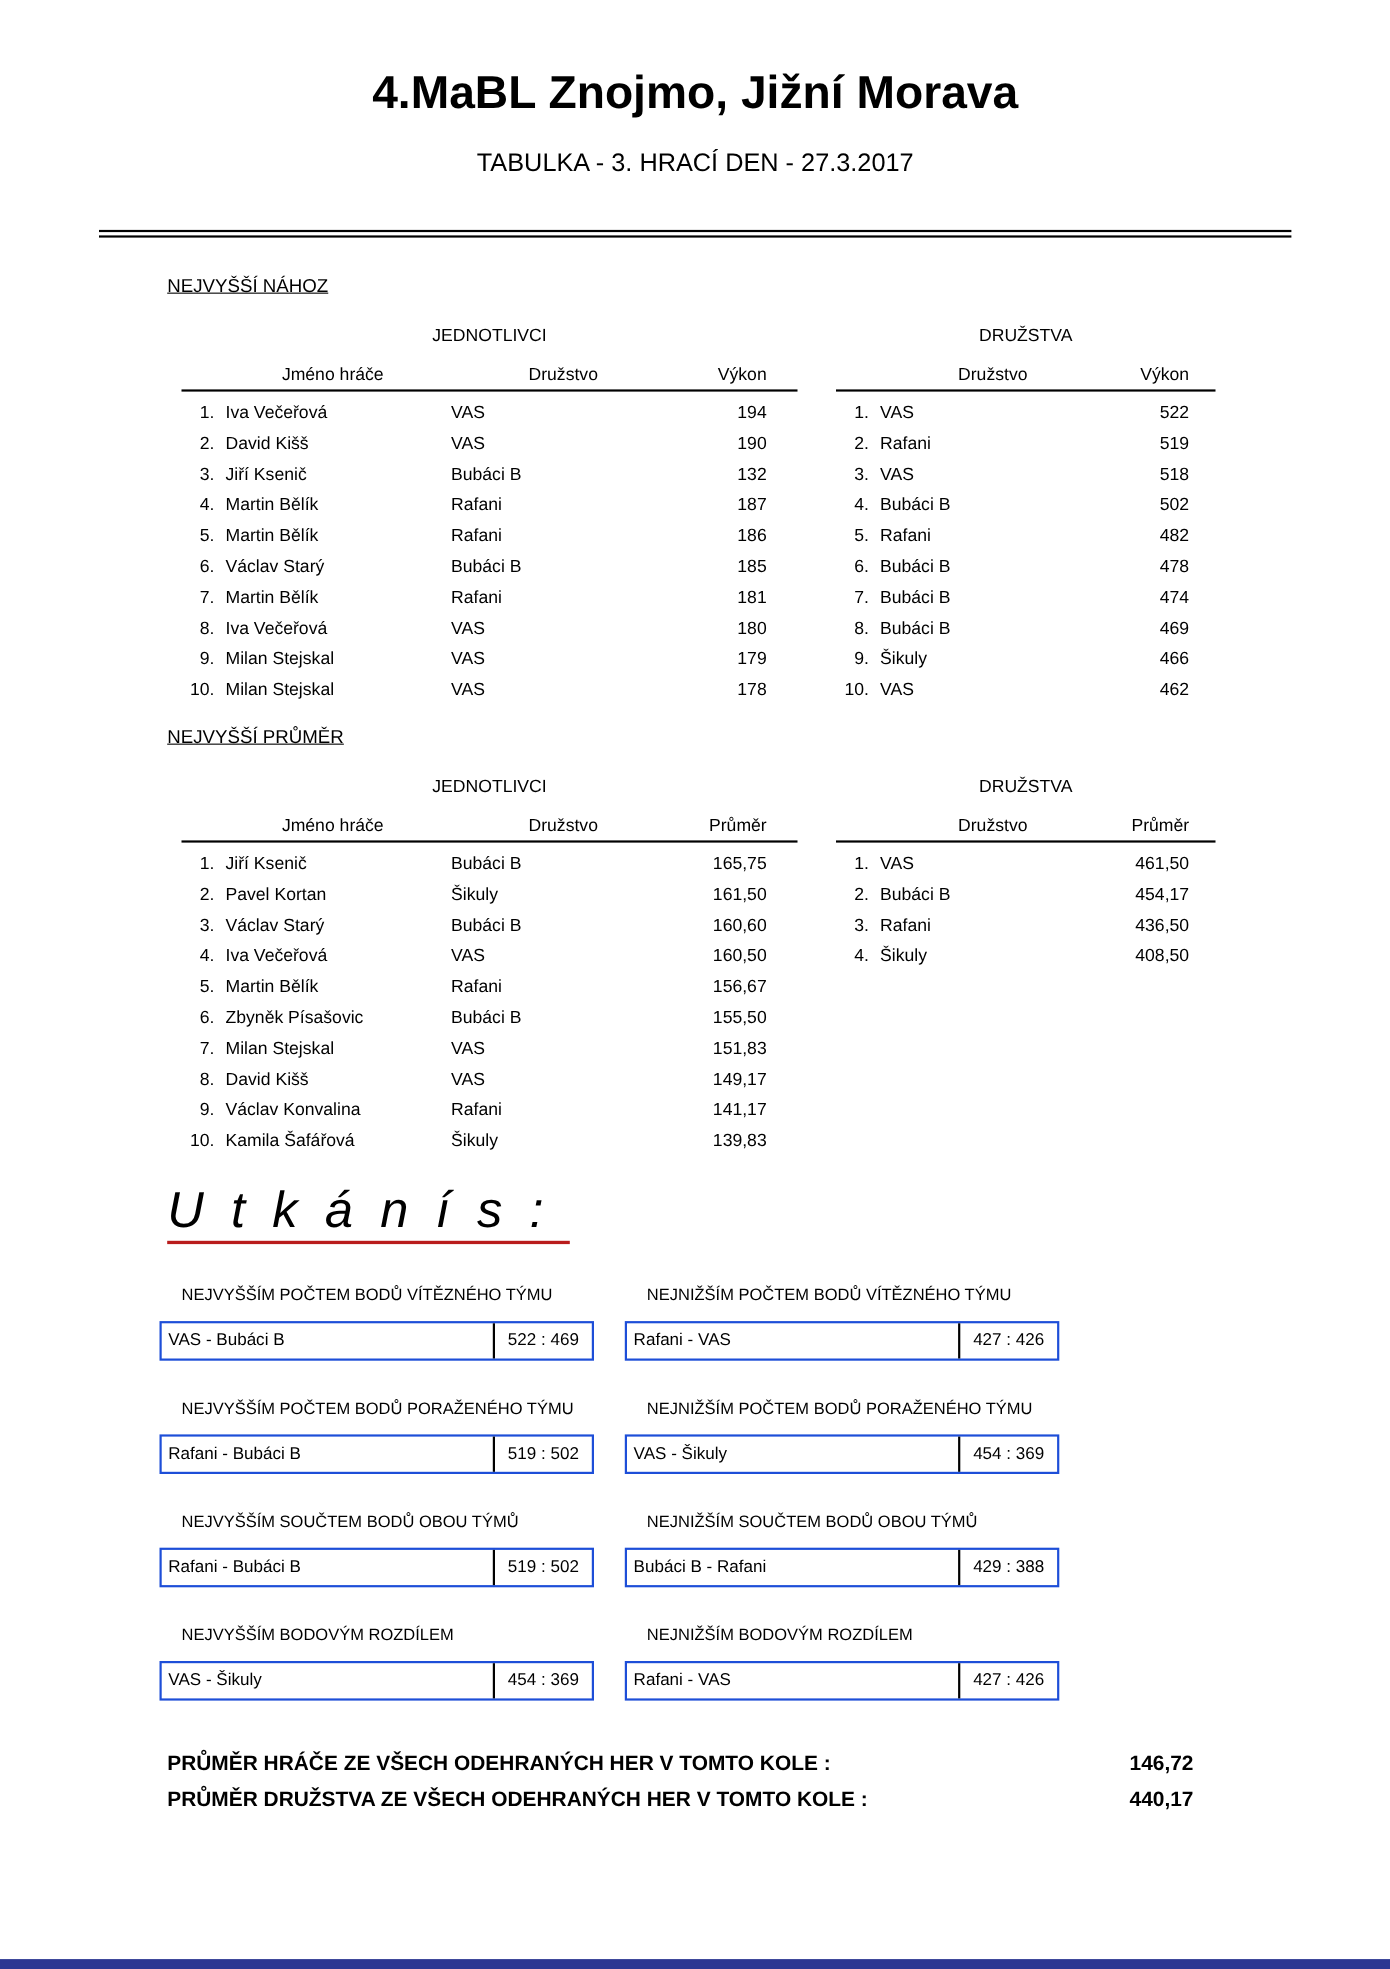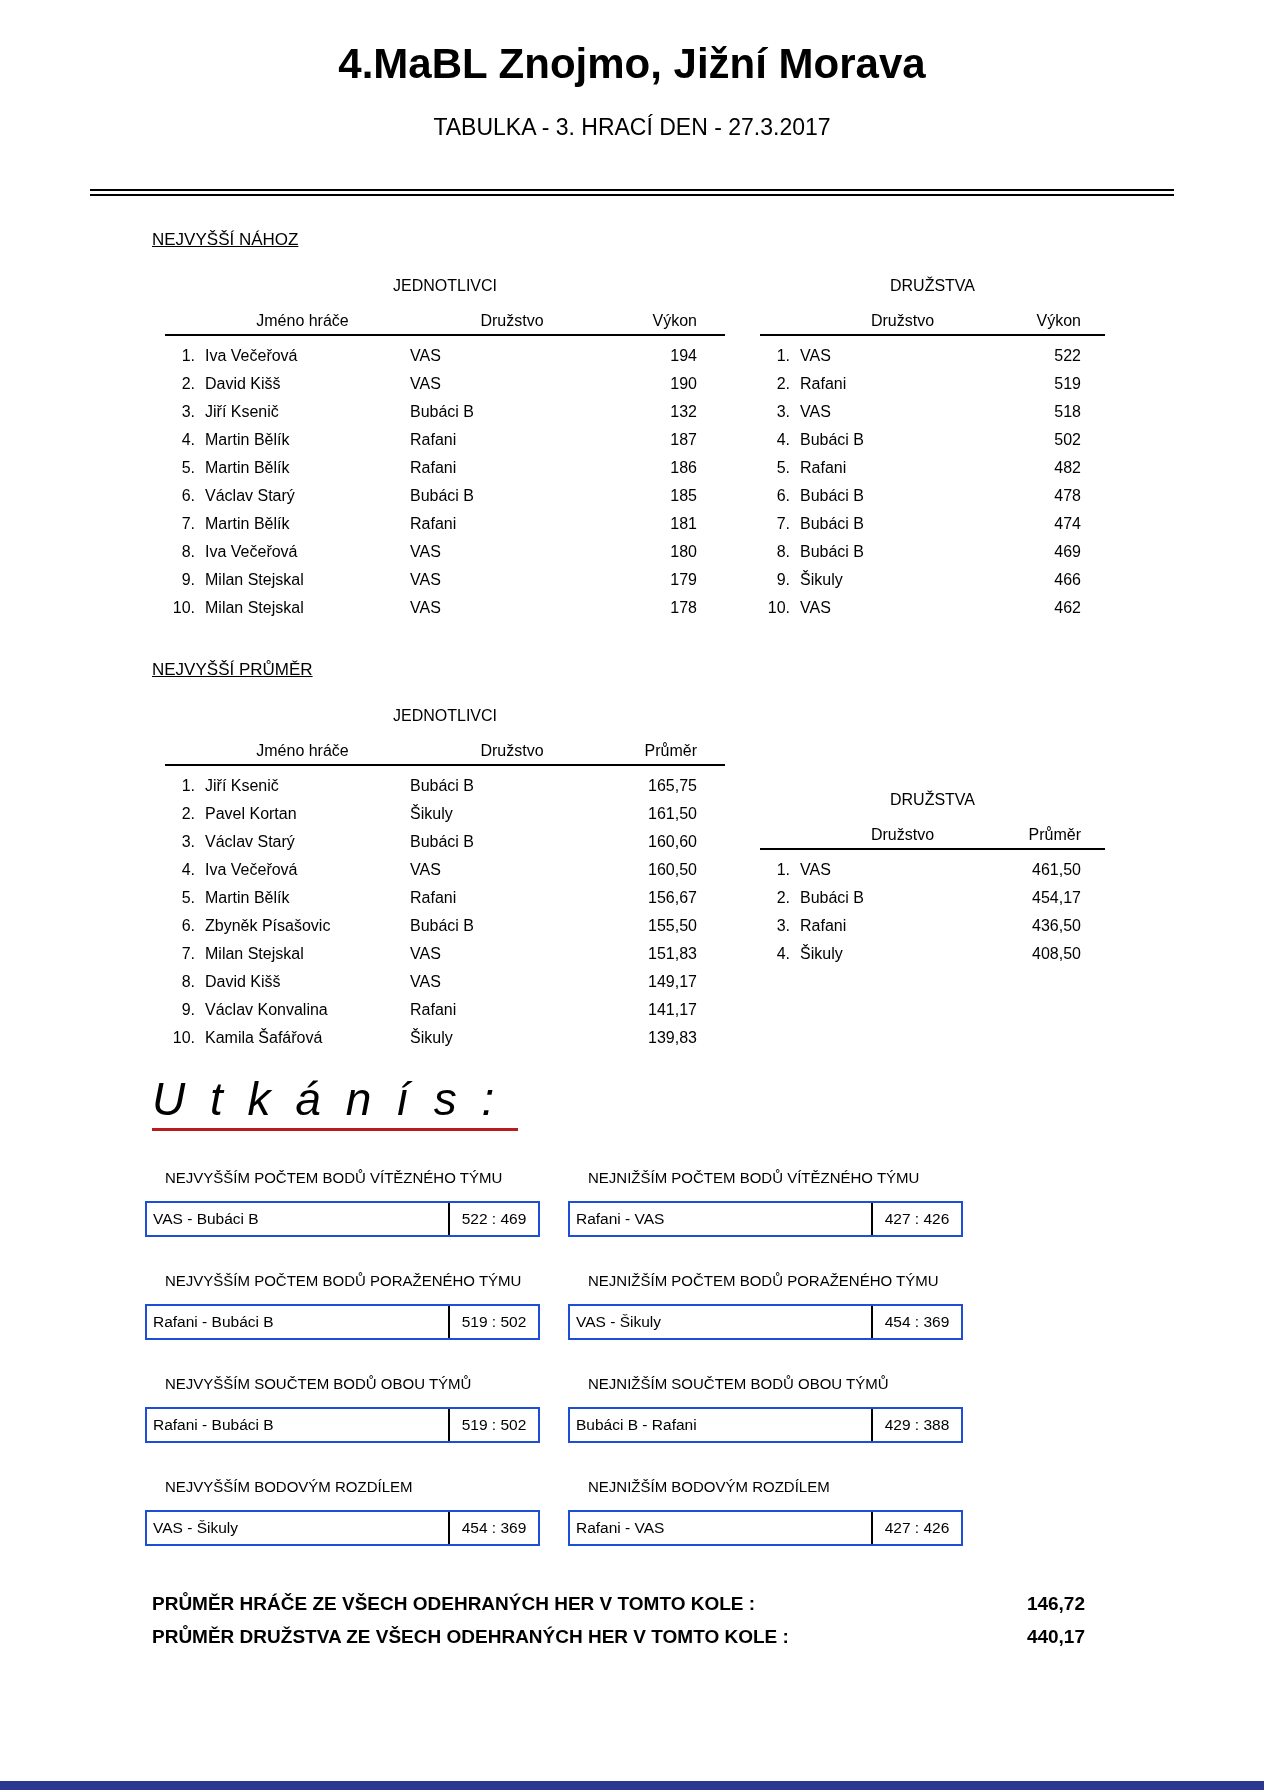--- a/index.html
+++ b/index.html
@@ -5,38 +5,38 @@
   html,body { margin:0; padding:0; background:#ffffff; }
   .page {
     position:relative;
     width:1264px; height:1790px;
     background:#ffffff;
     font-family:"Liberation Sans", sans-serif;
     color:#000;
     overflow:hidden;
   }
   
-  .doc-header { margin:0 90px; text-align:center; padding-top:42px; }
+  .doc-header { margin:0 90px; text-align:center; padding-top:62px; }
   .doc-title { font-size:42px; font-weight:bold; line-height:1.05; margin:0; letter-spacing:0; }
   .doc-subtitle { font-size:23px; font-weight:normal; margin-top:30px; line-height:1; }
   .double-rule {
     margin:50px 90px 0 90px;
     height:3px;
     border-top:2px solid #000;
     border-bottom:2px solid #000;
   }
   
   .sec-heading {
     margin:34px 0 0 152px;
     font-size:17px;
     line-height:20px;
     text-decoration:underline;
   }
-  .sec-heading.second { margin-top:38px; }
-  .tables-row { display:flex; margin-left:165px; gap:35px; align-items:center; }
+  .sec-heading.second { margin-top:18px; }
+  .tables-row { display:flex; margin-left:165px; gap:35px; align-items:flex-start; }
   .tbl-ind { width:560px; }
   .tbl-team { width:345px; }
   .tbl-title { text-align:center; font-size:16px; margin-top:26px; line-height:19px; }
   .tbl-head { margin-top:16px; border-bottom:2px solid #000; padding-bottom:3px; font-size:16px; line-height:20px; }
   .tbl-body { padding-top:6px; }
   .ind-grid { display:grid; grid-template-columns:30px 215px 160px 155px; }
   .team-grid { display:grid; grid-template-columns:30px 235px 80px; }
   .trow { font-size:16px; line-height:28px; }
   .c-rank { text-align:right; }
   .c-name { padding-left:10px; }

